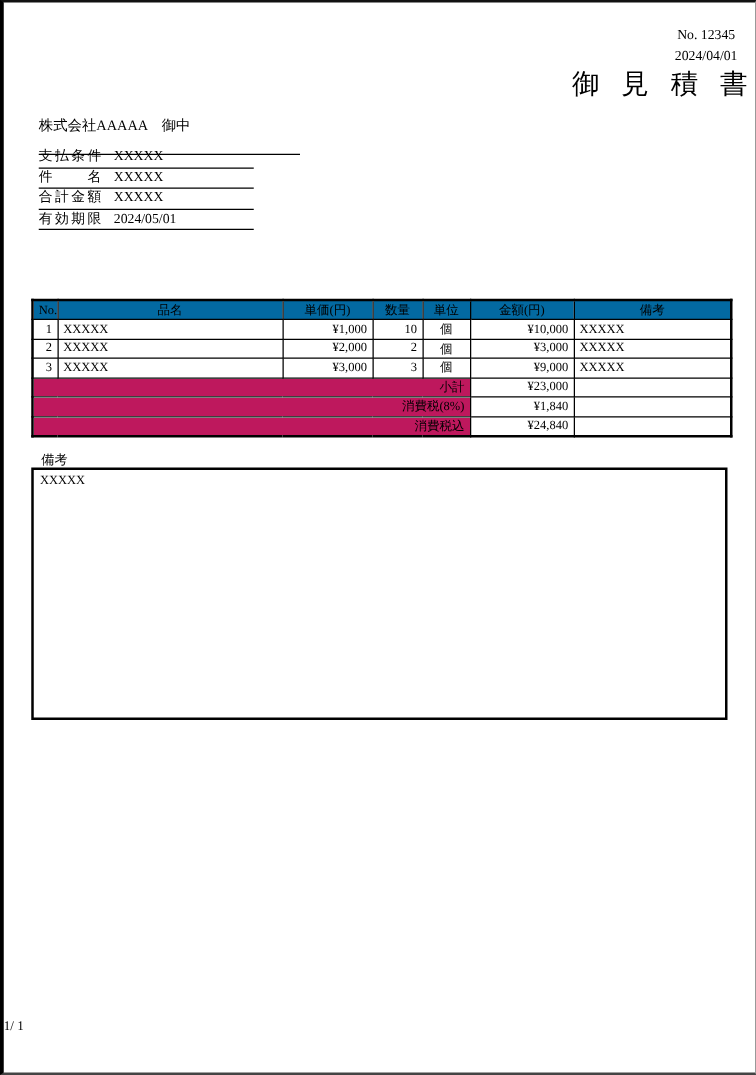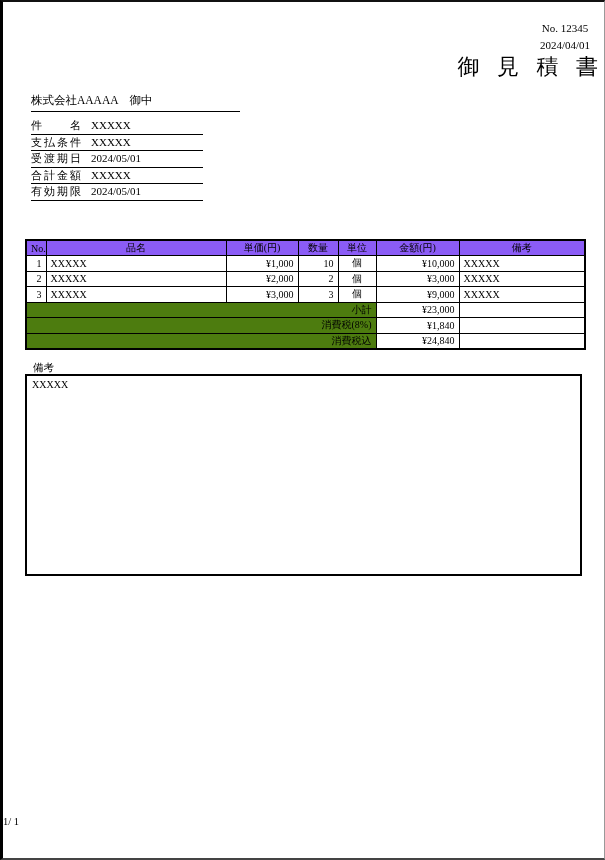--- a/index.html
+++ b/index.html
@@ -15,21 +15,21 @@
     border-right:1px solid #999; border-bottom:2px solid #444;
     overflow:hidden;
   }
   .doc-meta { position:absolute; top:18px; right:14px; text-align:center; font-size:11px; line-height:17px; }
   .title {
     position:absolute; top:50px; left:0; width:100%;
     text-align:right; font-size:22px; font-weight:normal; letter-spacing:6px; text-indent:6px;
   }
   .customer {
     position:absolute; left:28px; top:91px; width:209px;
-    border-bottom:1px solid #000; font-size:11.5px; padding-bottom:3px;
+    border-bottom:1px solid #000; font-size:11.5px; padding-bottom:15px;
   }
   .fields { position:absolute; left:28px; top:116px; width:172px; font-size:11px; }
   .field-row { height:16.5px; border-bottom:1px solid #000; line-height:15px; white-space:nowrap; }
   .flabel { display:inline-block; width:50px; text-align:justify; text-align-last:justify; }
   .fvalue { margin-left:10px; }
   .issuer { position:absolute; left:355px; top:117px; font-size:11px; line-height:17px; white-space:nowrap; }
   .tel { display:inline-block; width:110px; }
   .total-line {
     position:absolute; left:28px; top:199px; width:305px;
     border-bottom:2px solid #000; padding-bottom:4px; font-size:13px; white-space:nowrap;
@@ -37,25 +37,25 @@
   .total-label { display:inline-block; width:177px; }
   table.items {
     position:absolute; left:22px; top:237px; width:559px;
     border-collapse:collapse; table-layout:fixed; font-size:10px;
     border:2px solid #000;
   }
   table.items th, table.items td {
     border:1px solid #000; height:15.5px; padding:0 4px;
     overflow:hidden; white-space:nowrap; font-weight:normal;
   }
-  table.items th { background:#8b5cf6; text-align:center; }
+  table.items th { background:#0369a1; text-align:center; }
   td.num { text-align:right; }
   td.center { text-align:center; }
   td.left { text-align:left; }
-  td.sum-label { background:#4d7c0f; text-align:right; border-right:1px solid #000; }
+  td.sum-label { background:#be185d; text-align:right; border-right:1px solid #000; }
   .remarks-label { position:absolute; left:30px; top:359px; font-size:10.5px; }
   .remarks-box {
     position:absolute; left:22px; top:372px; width:557px; height:202px;
     border:2px solid #000; padding:3px 5px; font-size:10px;
   }
   .footer { position:absolute; left:0; top:814px; width:100%; text-align:left; font-size:10.5px; }
 </style>
 </head>
 <body>
 
@@ -65,27 +65,24 @@
     <div>No. 12345</div>
     <div>2024/04/01</div>
   </div>
 
   <h1 class="title">御 見 積 書</h1>
 
   <div class="customer">株式会社AAAAA　御中</div>
 
   <div class="fields">
     <div class="field-row">
-      <span class="flabel">件　名</span><span class="fvalue">XXXXX</span>
-    </div>
-    <div class="field-row">
       <span class="flabel">支払条件</span><span class="fvalue">XXXXX</span>
     </div>
     <div class="field-row">
-      <span class="flabel">受渡期日</span><span class="fvalue">2024/05/01</span>
+      <span class="flabel">件　名</span><span class="fvalue">XXXXX</span>
     </div>
     <div class="field-row">
       <span class="flabel">合計金額</span><span class="fvalue">XXXXX</span>
     </div>
     <div class="field-row">
       <span class="flabel">有効期限</span><span class="fvalue">2024/05/01</span>
     </div>
   </div>
 
 

